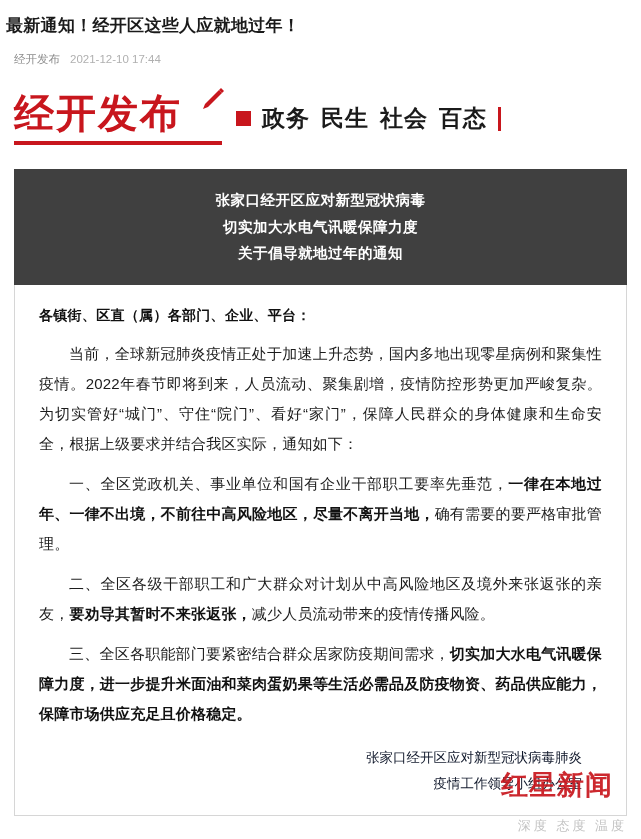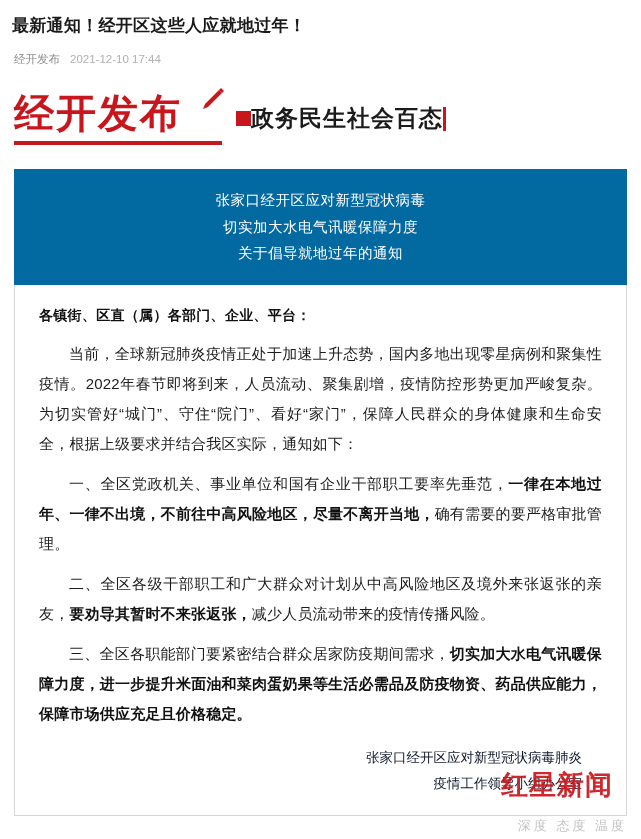--- a/index.html
+++ b/index.html
@@ -19,21 +19,21 @@
     width: 641px;
     height: 839px;
     position: relative;
     background: #fff;
   }
   
   .headline {
     font-size: 17px;
     font-weight: bold;
     color: #1a1a1a;
-    padding: 14px 14px 0 12px;
+    padding: 14px 14px 0 6px;
     letter-spacing: 0.3px;
     line-height: 1.4;
   }
   .meta-row {
     padding: 14px 14px 0 14px;
     display: flex;
     align-items: center;
     gap: 10px;
     font-size: 11.5px;
     color: #9a9a9a;
@@ -72,46 +72,47 @@
   .masthead-underline {
     height: 4px;
     background: #c8161d;
     width: 208px;
     margin-top: 4px;
   }
   .logo-wrap { display: flex; flex-direction: column; }
   .masthead-nav {
     display: flex;
     align-items: center;
+    gap: 11px;
     font-size: 23px;
     font-weight: bold;
     color: #1b1b1b;
     letter-spacing: 1px;
   }
   .sq {
     width: 15px;
     height: 15px;
     background: #c8161d;
     display: inline-block;
   }
   .bar {
     width: 3px;
     height: 24px;
     background: #c8161d;
     display: inline-block;
   }
   
   .banner {
     margin: 24px 14px 0 14px;
-    background: #0369a1;
+    background: #404040;
     color: #fff;
     text-align: center;
     padding: 18px 10px 18px 10px;
     font-size: 14.5px;
-    font-weight: normal;
+    font-weight: bold;
     line-height: 1.85;
     letter-spacing: 0.5px;
   }
   
   .body-wrap {
     margin: 0 14px;
     border: 1px solid #d6d6d6;
     border-top: none;
     padding: 22px 24px 18px 24px;
     box-sizing: border-box;

